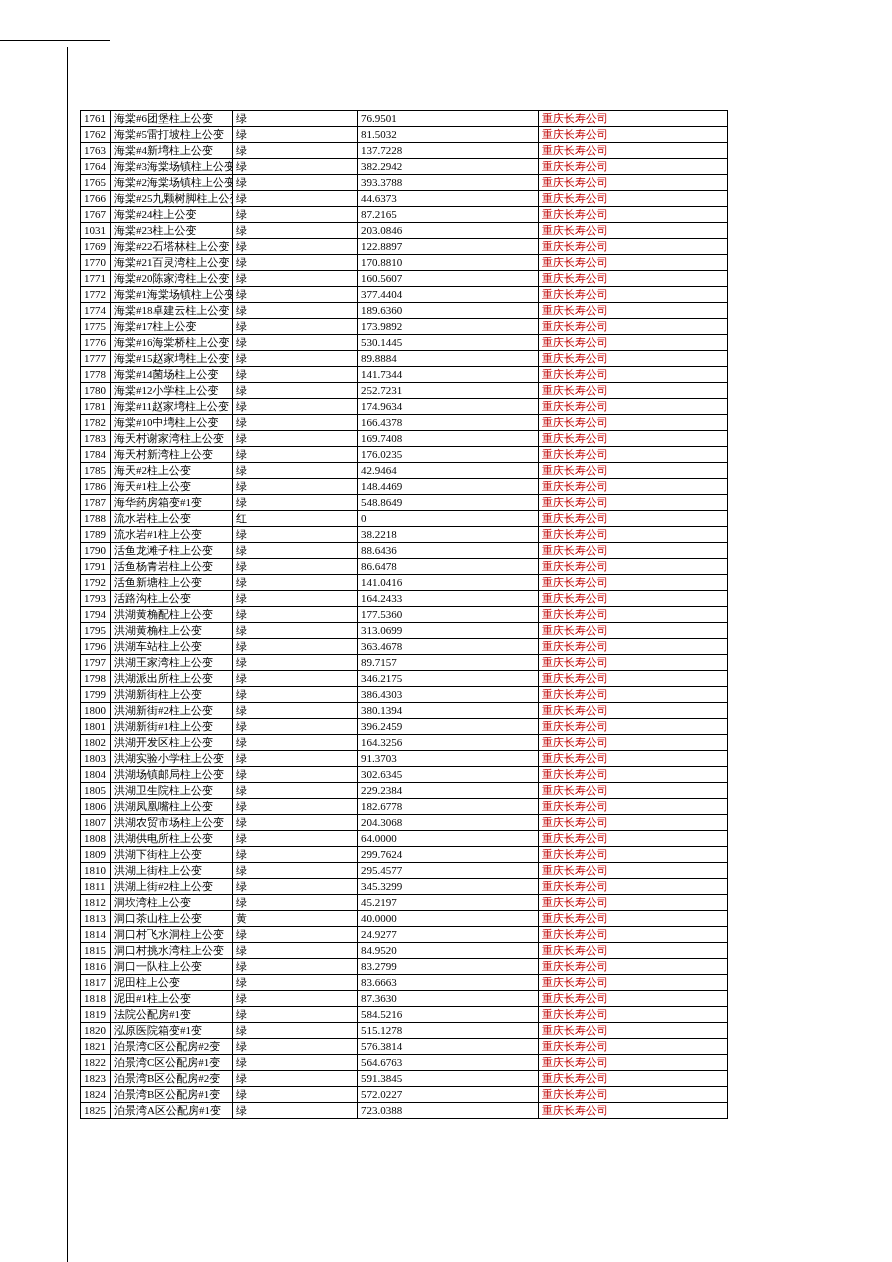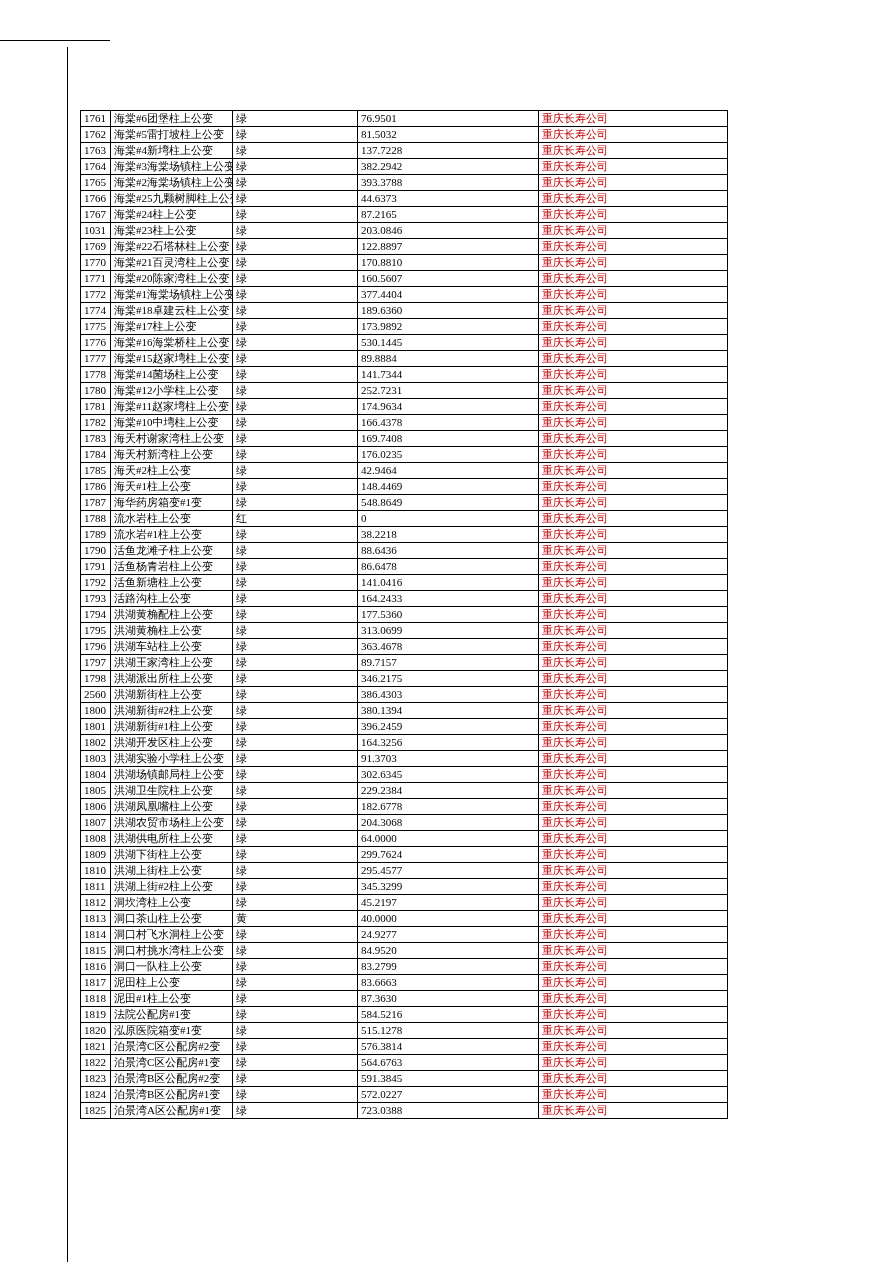--- a/index.html
+++ b/index.html
@@ -305,21 +305,21 @@
     <td class="c-company" style="color: rgb(192, 0, 0);">重庆长寿公司</td>
   </tr>
         <tr>
     <td class="c-index">1798</td>
     <td class="c-name">洪湖派出所柱上公变</td>
     <td class="c-status">绿</td>
     <td class="c-value">346.2175</td>
     <td class="c-company" style="color: rgb(192, 0, 0);">重庆长寿公司</td>
   </tr>
         <tr>
-    <td class="c-index">2560</td>
+    <td class="c-index">1799</td>
     <td class="c-name">洪湖新街柱上公变</td>
     <td class="c-status">绿</td>
     <td class="c-value">386.4303</td>
     <td class="c-company" style="color: rgb(192, 0, 0);">重庆长寿公司</td>
   </tr>
         <tr>
     <td class="c-index">1800</td>
     <td class="c-name">洪湖新街#2柱上公变</td>
     <td class="c-status">绿</td>
     <td class="c-value">380.1394</td>

